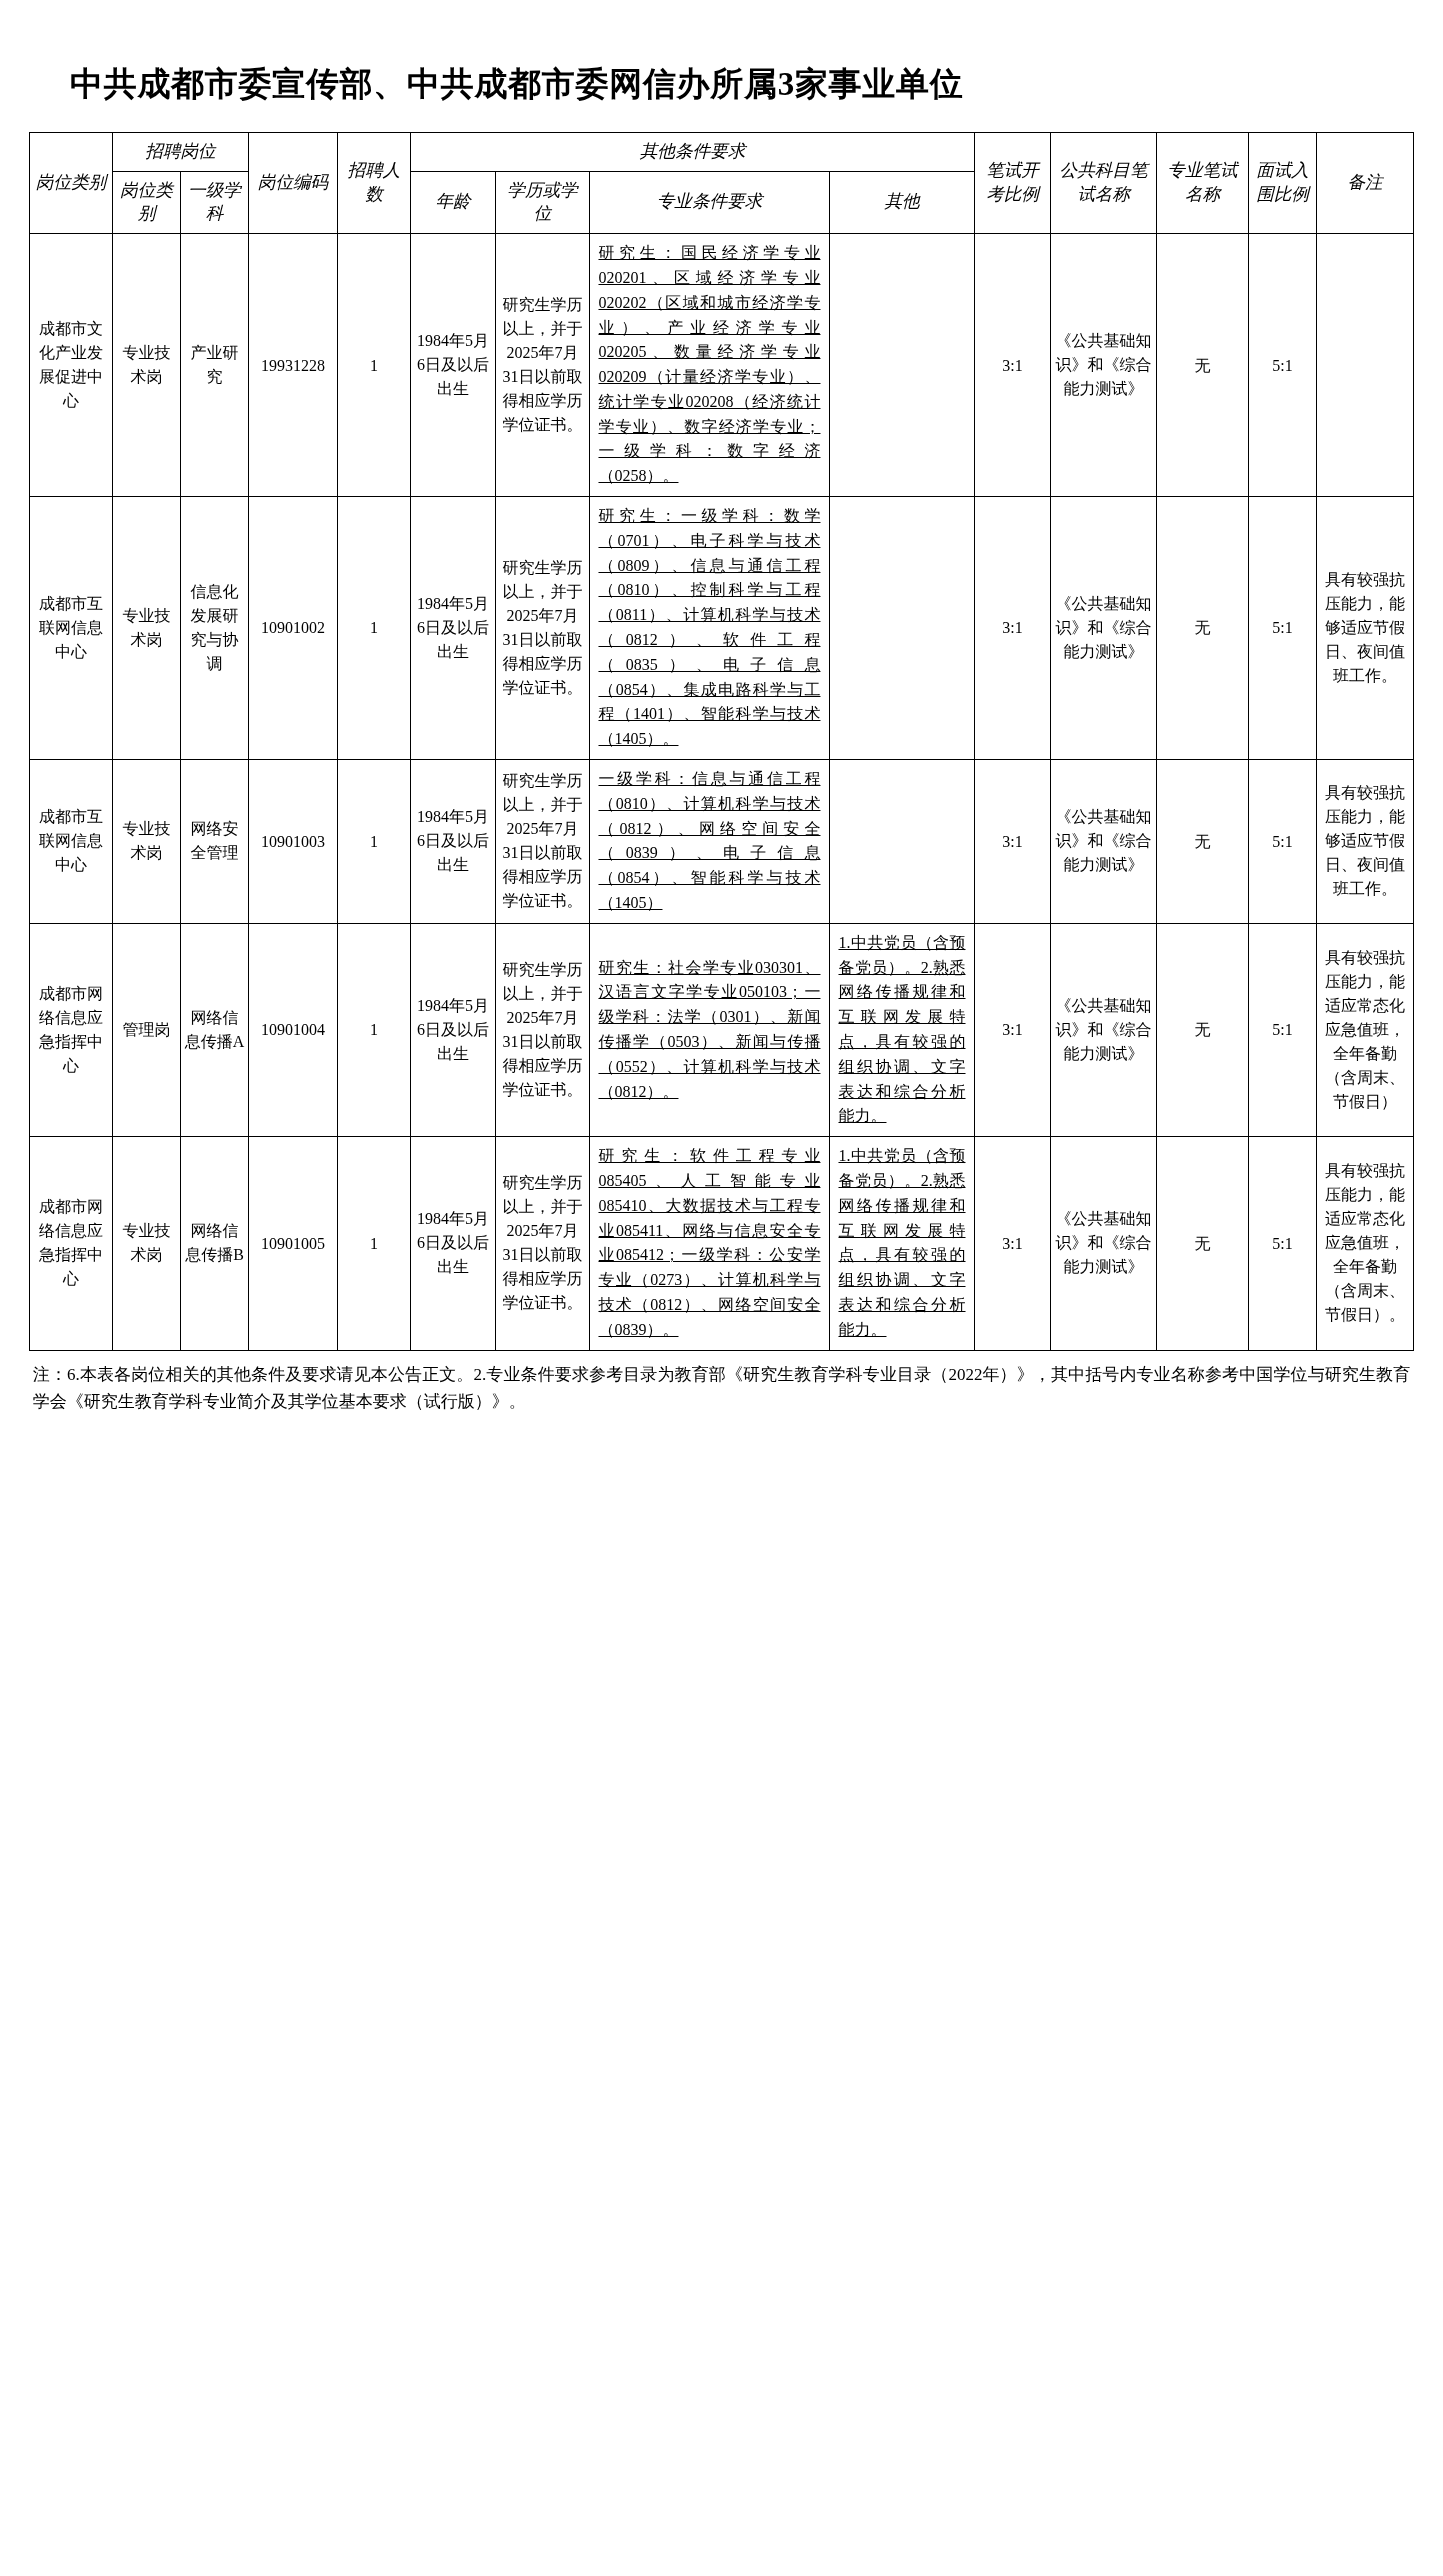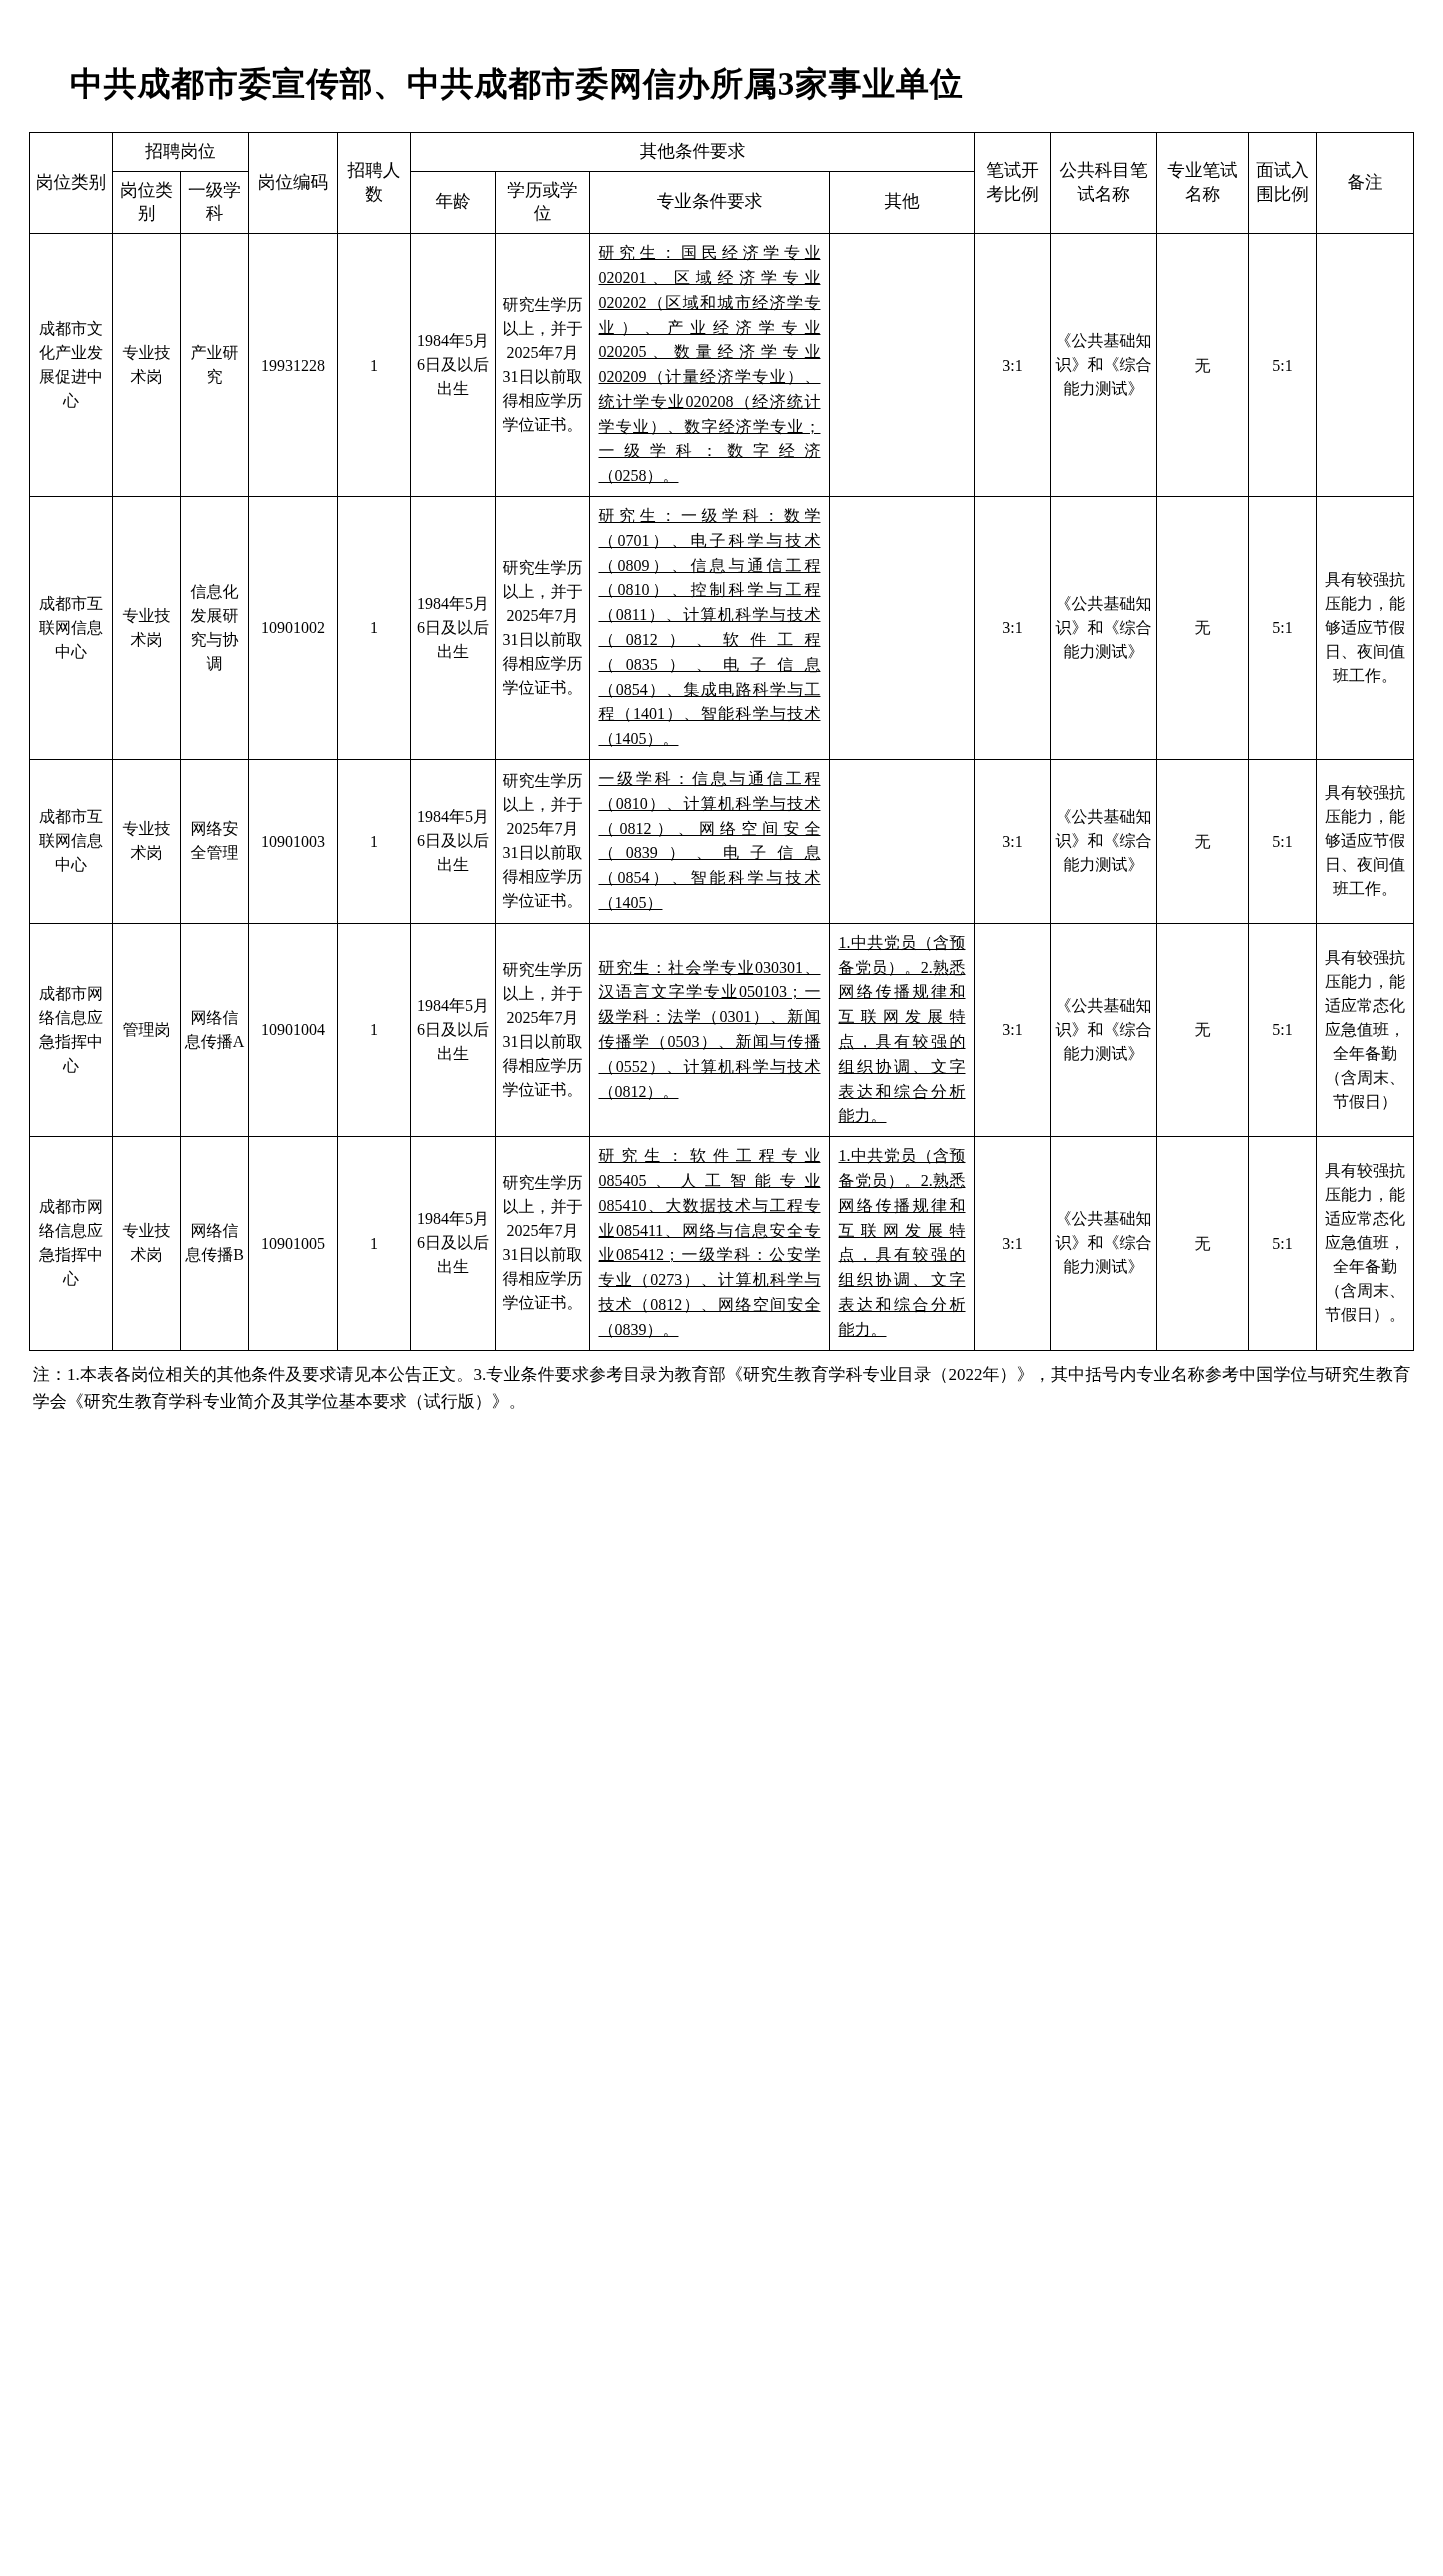--- a/index.html
+++ b/index.html
@@ -38,20 +38,21 @@
     font-size:16px;
     line-height:1.45;
     padding:4.2px 3.5px;
     font-weight:normal;
     font-family:"Liberation Serif","DejaVu Serif",serif;
   }
   thead td{
     font-size:17.6px;
     line-height:1.35;
     padding:7px 2.8px;
+    font-style:italic;
   }
   .cell-just{
     text-align:justify;
     text-align-last:left;
     padding:7px 8.5px;
     line-height:1.55;
     text-decoration:underline;
   }
   .narrow{
     line-height:1.5;
@@ -207,16 +208,16 @@
         <td class="cell-just">1.中共党员（含预备党员）。2.熟悉网络传播规律和互联网发展特点，具有较强的组织协调、文字表达和综合分析能力。</td>
         <td>3:1</td>
         <td class="narrow">《公共基础知识》和《综合能力测试》</td>
         <td>无</td>
         <td>5:1</td>
         <td class="narrow">具有较强抗压能力，能适应常态化应急值班，全年备勤（含周末、节假日）。</td>
       </tr>
     </tbody>
   </table>
 
-  <div class="note">注：1.本表各岗位相关的其他条件及要求请见本公告正文。3.专业条件要求参考目录为教育部《研究生教育学科专业目录（2022年）》，其中括号内专业名称参考中国学位与研究生教育学会《研究生教育学科专业简介及其学位基本要求（试行版）》。</div>
+  <div class="note">注：6.本表各岗位相关的其他条件及要求请见本公告正文。2.专业条件要求参考目录为教育部《研究生教育学科专业目录（2022年）》，其中括号内专业名称参考中国学位与研究生教育学会《研究生教育学科专业简介及其学位基本要求（试行版）》。</div>
 
 </div>
 
 
 </body></html>

